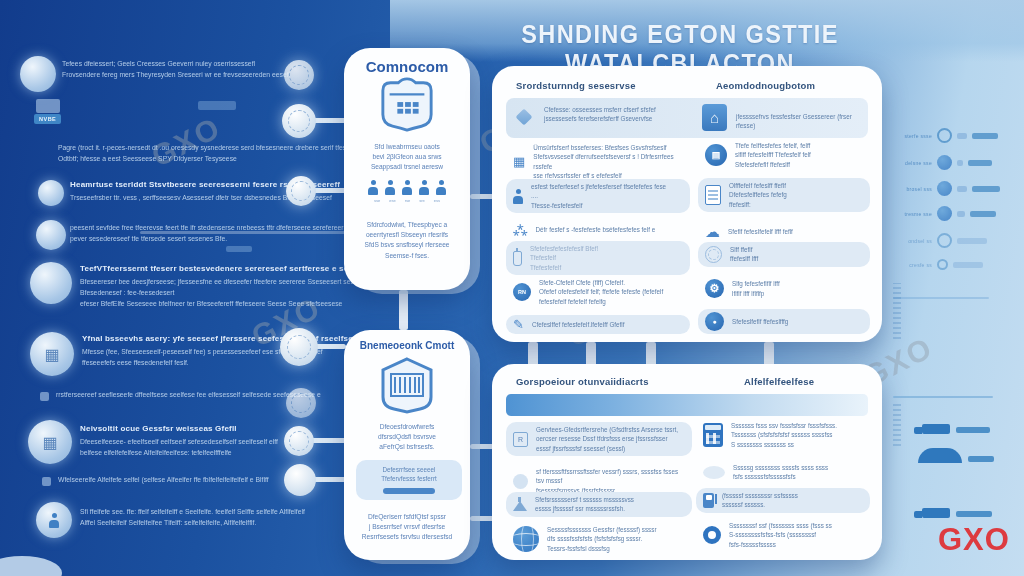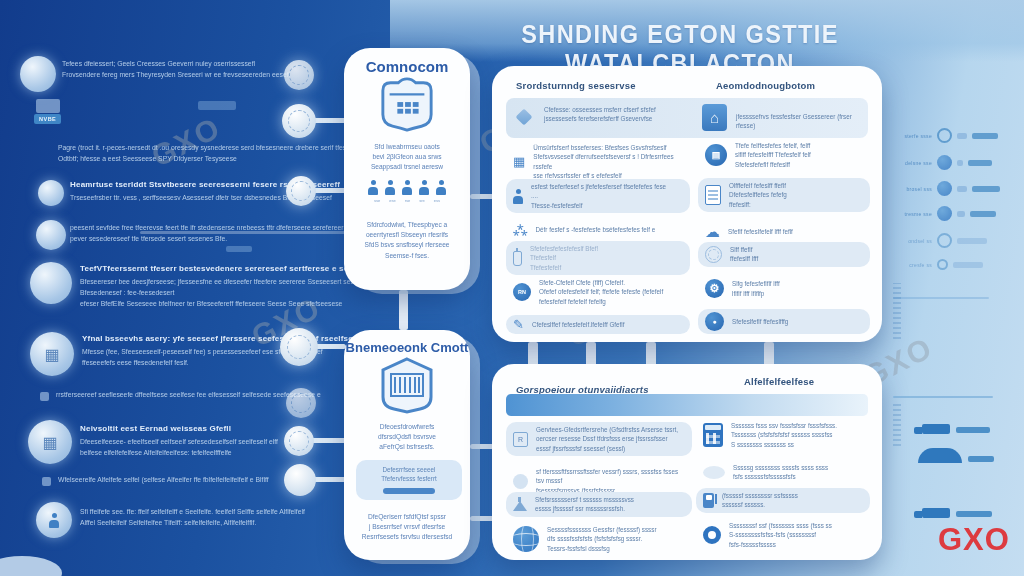--- a/index.html
+++ b/index.html
@@ -177,21 +177,21 @@
 
   <div class="ic-sq" style="left:40px;top:392px;width:9px;height:9px;"></div>
   <div class="si" style="left:56px;top:389px;width:322px;">
     <div class="si-b">rrstferseereef seefleseefe dffeelfsese seelfese fee elfesesself selfesede seefeseseese e</div>
   </div>
 
   <div class="ic-c" style="left:28px;top:420px;width:44px;height:44px;font-size:16px;">
       <span>▦</span>
     </div>
   <div class="si" style="left:80px;top:424px;width:312px;">
-    <div class="si-h">Neivsoltit eest Eernad weisseas Gfefll</div>
+    <div class="si-h">Neivsoltit ocue Gessfsr weisseas Gfefll</div>
     <div class="si-b">Dfeeselfeesee- efeelfseelf eelfseelf sefesedeselfself seelfeself elff
 belfese elfelfefelfese Alfelfelfeelfese: tefelfeelfffelfe</div>
   </div>
 
   <div class="ic-sq" style="left:42px;top:477px;width:9px;height:9px;"></div>
   <div class="si" style="left:58px;top:474px;width:302px;">
     <div class="si-b">Wfelseerelfe Alfelfefe selfel (selfese Alfeelfer ffe fblfelfelfelfelfelf e Blflff</div>
   </div>
 
   <div class="ic-c" style="left:36px;top:502px;width:36px;height:36px;">
@@ -275,21 +275,21 @@
       <span>ess</span>
     </div>
     <div class="card-text" style="top:172px;">Sfdrcfodwlwt, Tfeespbyec a
 oeerrtyresfl Sbseeyn rfesrifs
 SfdS bsvs snsfbseyl rferseee
 Seemse-f fses.</div>
   </div>
 
   <div class="cardshadow" style="left:354px;top:336px;width:126px;height:228px;"></div>
   <div class="card" style="left:344px;top:330px;width:126px;height:230px;">
-    <div class="card-title" style="top:10px;font-size:13px;">Bnemeoeonk Cmott</div>
+    <div class="card-title" style="top:10px;font-size:10px;">Bnemeoeonk Cmott</div>
     <div class="shieldwrap" style="top:26px;">
       <svg width="64" height="58" viewBox="0 0 64 58">
         <path d="M32,3 L56,14 L56,41 Q56,51 45,53 L32,56 L19,53 Q8,51 8,41 L8,14 Z" fill="#eef5fc" stroke="#4a86c8" stroke-width="3"></path>
         <rect x="16" y="18" width="32" height="22" fill="none" stroke="#4a86c8" stroke-width="2"></rect>
         <g stroke="#4a86c8" stroke-width="2">
           <line x1="20" y1="21" x2="20" y2="37"></line>
             <line x1="25" y1="21" x2="25" y2="37"></line>
           <line x1="30" y1="21" x2="30" y2="37"></line>
             <line x1="35" y1="21" x2="35" y2="37"></line>
           <line x1="40" y1="21" x2="40" y2="37"></line>
@@ -391,21 +391,21 @@
       <div class="rtxt">Slfg fefesfeflflf lfff
 lflflf lfff lflflfp</div>
     </div>
     <div class="prow hl" style="left:206px;top:243px;width:172px;">
       <span class="ricon bluec" style="width:19px;height:19px;font-size:7px;">●</span>
       <div class="rtxt">Sfefeslfeflf ffefeslfffg</div>
     </div>
   </div>
 
   <div class="panel" style="left:492px;top:364px;width:390px;height:196px;">
-    <div class="ph" style="left:24px;top:20px;font-style:italic;">Gorspoeiour otunvaiidiacrts</div>
+    <div class="ph" style="left:24px;top:12px;">Gorspoeiour otunvaiidiacrts</div>
     <div class="ph" style="left:252px;top:12px;">Alfelfelfeelfese</div>
     <div class="gbar" style="left:14px;top:30px;width:362px;height:22px;"></div>
 
     <div class="prow hl" style="left:14px;top:58px;width:186px;">
       <span class="ricon">
           <span class="sqicon">R</span>
         </span>
       <div class="rtxt">Gervtees-Gfedsrtfersrehe (Gfsdfrsfss Arserse tssrt,
 oercser resesse Dssf tfdrsfsss erse jfssrssfsser
 esssf jfssrfsssfsf ssessef (sessl)</div>

